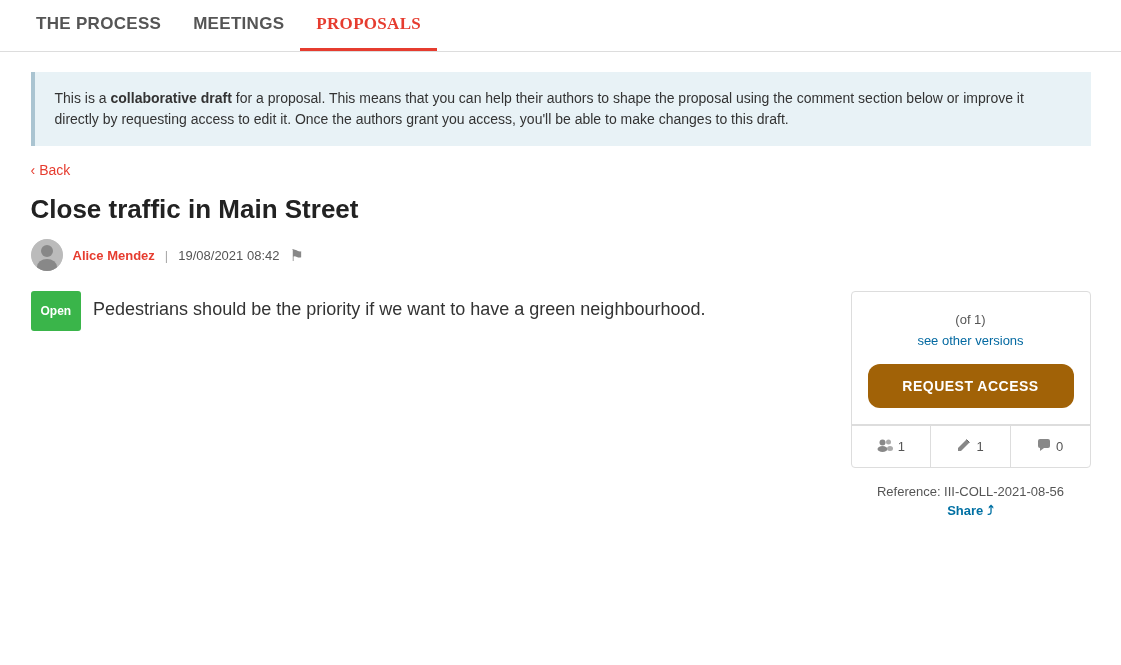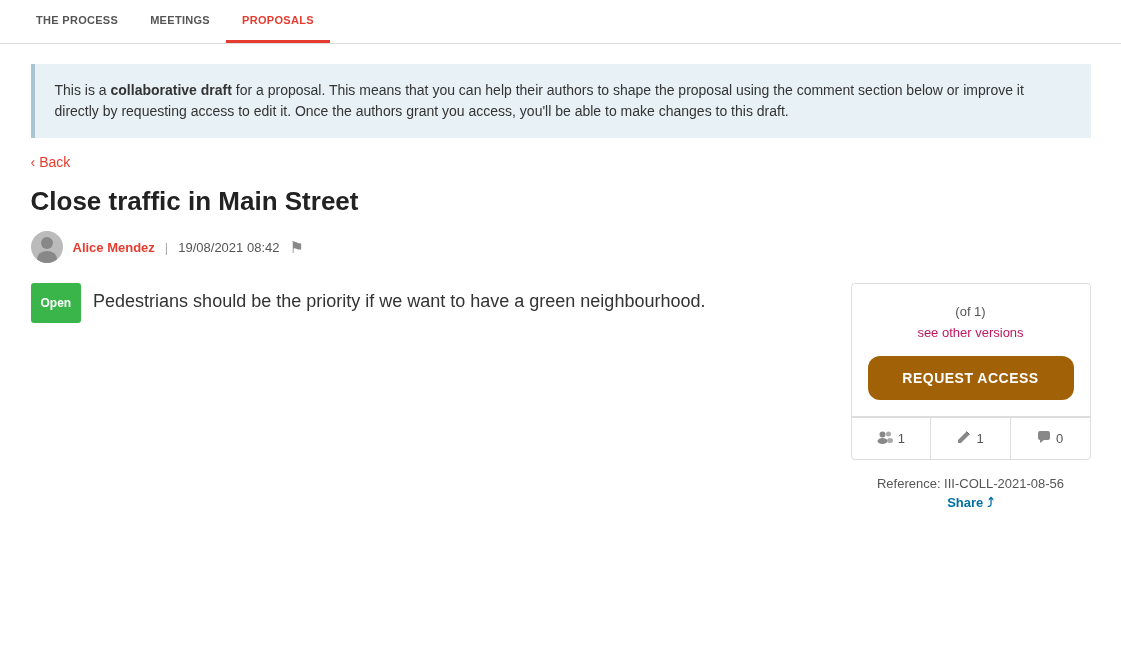--- a/index.html
+++ b/index.html
@@ -6,30 +6,31 @@
     body { font-family: Arial, sans-serif; font-size: 14px; color: #333; background: #fff; }
 
     
     .nav-bar {
       display: flex;
       border-bottom: 1px solid #ddd;
       padding: 0 20px;
     }
     .nav-item {
       padding: 14px 16px;
-      font-size: 11px;
+      font-size: 17px;
       font-weight: bold;
       color: #555;
       cursor: pointer;
       text-decoration: none;
       letter-spacing: 0.3px;
     }
     .nav-item.active {
       color: #e63c2f;
       border-bottom: 3px solid #e63c2f;
+      font-family: Liberation Serif, serif;
     }
 
     
     .main {
       max-width: 1100px;
       margin: 0 auto;
       padding: 20px 20px;
     }
 
     
@@ -140,21 +141,21 @@
       color: #222;
       margin-bottom: 4px;
     }
     .version-sub {
       font-size: 13px;
       color: #555;
       margin-bottom: 6px;
     }
     .see-other-versions {
       font-size: 13px;
-      color: #be185d;
+      color: #0369a1;
       cursor: pointer;
       text-decoration: none;
       display: block;
       margin-bottom: 16px;
     }
 
     .request-access-btn {
       display: block;
       width: 100%;
       background: #a16207;

